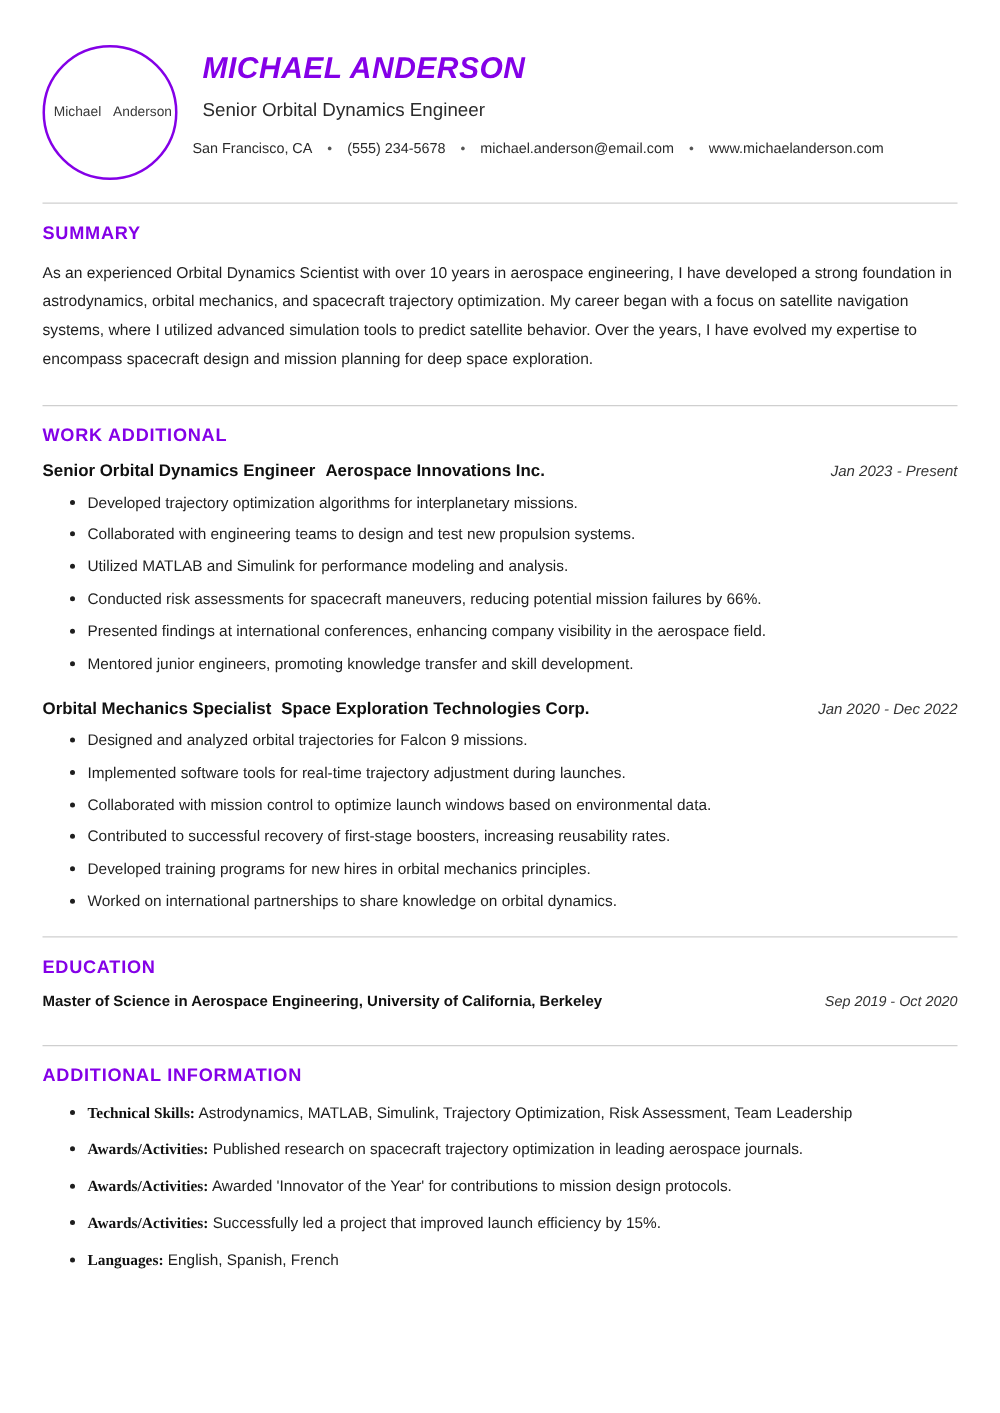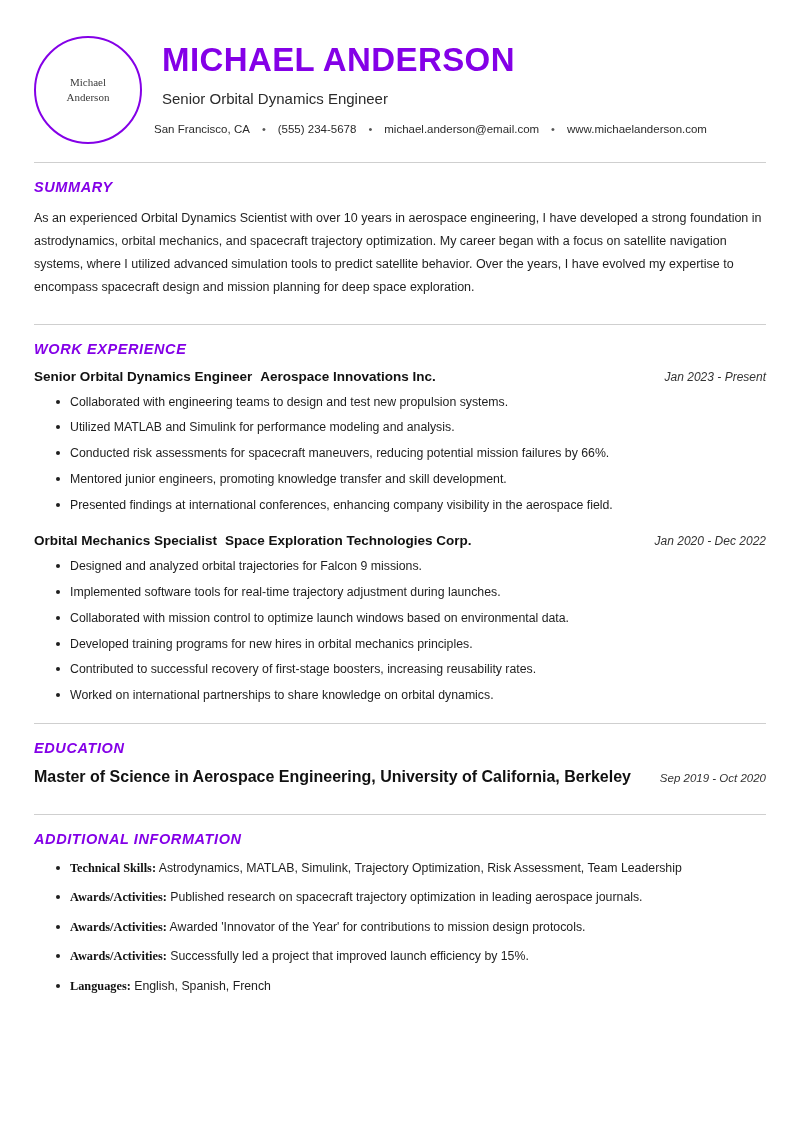--- a/index.html
+++ b/index.html
@@ -31,46 +31,46 @@
   }
   .avatar {
     width: 108px;
     height: 108px;
     min-width: 108px;
     border-radius: 50%;
     border: 2px solid #8400e7;
     display: flex;
     align-items: center;
     justify-content: center;
-    flex-direction: column;
+    flex-direction: row;
     overflow: hidden;
     margin-top: 2px;
-    font-family: Liberation Serif, serif;
   }
   .avatar-text {
     font-size: 11px;
     color: #3a3a3a;
     line-height: 1.35;
     text-align: center;
     width: 100%;
     padding: 0 2px;
   }
   .header-main {
     flex: 1;
     padding-left: 12px;
     padding-top: 8px;
   }
   .name {
-    font-size: 33px;
+    font-size: 24px;
     font-weight: bold;
     letter-spacing: 0.4px;
     color: #8400e7;
     line-height: 1.1;
     margin: 0 0 12px 0;
     padding-left: 8px;
+    font-style: italic;
   }
   .headline {
     font-size: 15px;
     color: #2b2b2b;
     margin: 0 0 16px 0;
     padding-left: 8px;
   }
   .contact-row {
     display: flex;
     align-items: center;
@@ -93,21 +93,20 @@
     border-top: 1px solid #cfcfcf;
     margin: 18px 0 0 0;
   }
   .section { padding-top: 16px; }
   .section-title {
     font-size: 14.5px;
     font-weight: bold;
     color: #8400e7;
     letter-spacing: 0.6px;
     margin: 0 0 12px 0;
-    font-style: italic;
   }
   .summary-text {
     font-size: 12.5px;
     line-height: 1.85;
     color: #1e1e1e;
     margin: 0;
     padding-bottom: 6px;
   }
 
   
@@ -156,21 +155,21 @@
     background: #1e1e1e;
   }
 
   
   .edu-head {
     display: flex;
     align-items: baseline;
     justify-content: space-between;
   }
   .edu-title {
-    font-size: 16px;
+    font-size: 12px;
     font-weight: bold;
     color: #111;
   }
   .edu-dates {
     font-size: 11.5px;
     font-style: italic;
     color: #333;
     white-space: nowrap;
     padding-left: 14px;
   }
@@ -231,51 +230,52 @@
   <hr class="divider">
 
   <div class="section">
     <h2 class="section-title">SUMMARY</h2>
     <p class="summary-text">As an experienced Orbital Dynamics Scientist with over 10 years in aerospace engineering, I have developed a strong foundation in astrodynamics, orbital mechanics, and spacecraft trajectory optimization. My career began with a focus on satellite navigation systems, where I utilized advanced simulation tools to predict satellite behavior. Over the years, I have evolved my expertise to encompass spacecraft design and mission planning for deep space exploration.</p>
   </div>
 
   <hr class="divider">
 
   <div class="section">
-    <h2 class="section-title">WORK EXPERIENCE</h2>
+    <h2 class="section-title">WORK ADDITIONAL</h2>
 
     <div class="job">
       <div class="job-head">
         <div class="job-title-wrap">
           <span>Senior Orbital Dynamics Engineer</span><span class="job-company">Aerospace Innovations Inc.</span>
         </div>
         <div class="job-dates">Jan 2023 - Present</div>
       </div>
       <ul class="bullets">
+        <li>Developed trajectory optimization algorithms for interplanetary missions.</li>
         <li>Collaborated with engineering teams to design and test new propulsion systems.</li>
         <li>Utilized MATLAB and Simulink for performance modeling and analysis.</li>
         <li>Conducted risk assessments for spacecraft maneuvers, reducing potential mission failures by 66%.</li>
+        <li>Presented findings at international conferences, enhancing company visibility in the aerospace field.</li>
         <li>Mentored junior engineers, promoting knowledge transfer and skill development.</li>
-        <li>Presented findings at international conferences, enhancing company visibility in the aerospace field.</li>
       </ul>
     </div>
 
     <div class="job">
       <div class="job-head">
         <div class="job-title-wrap">
           <span>Orbital Mechanics Specialist</span><span class="job-company">Space Exploration Technologies Corp.</span>
         </div>
         <div class="job-dates">Jan 2020 - Dec 2022</div>
       </div>
       <ul class="bullets">
         <li>Designed and analyzed orbital trajectories for Falcon 9 missions.</li>
         <li>Implemented software tools for real-time trajectory adjustment during launches.</li>
         <li>Collaborated with mission control to optimize launch windows based on environmental data.</li>
+        <li>Contributed to successful recovery of first-stage boosters, increasing reusability rates.</li>
         <li>Developed training programs for new hires in orbital mechanics principles.</li>
-        <li>Contributed to successful recovery of first-stage boosters, increasing reusability rates.</li>
         <li>Worked on international partnerships to share knowledge on orbital dynamics.</li>
       </ul>
     </div>
   </div>
 
   <hr class="divider">
 
   <div class="section">
     <h2 class="section-title">EDUCATION</h2>
     <div class="edu-block">

